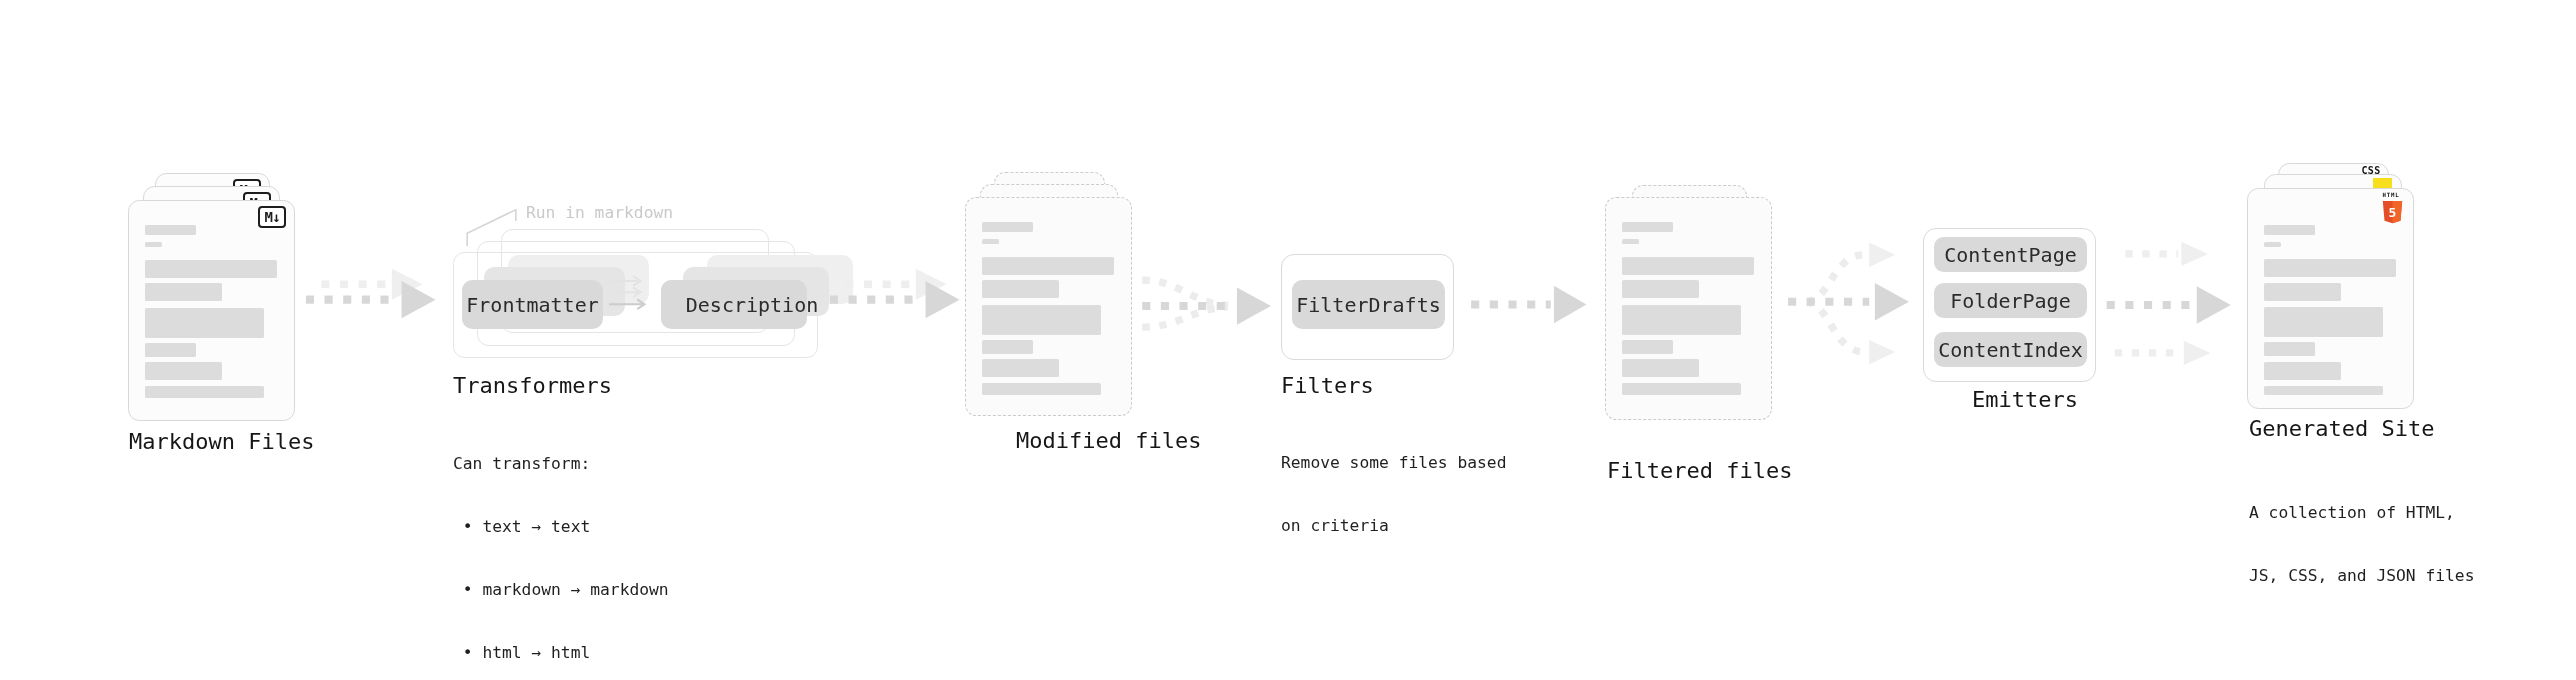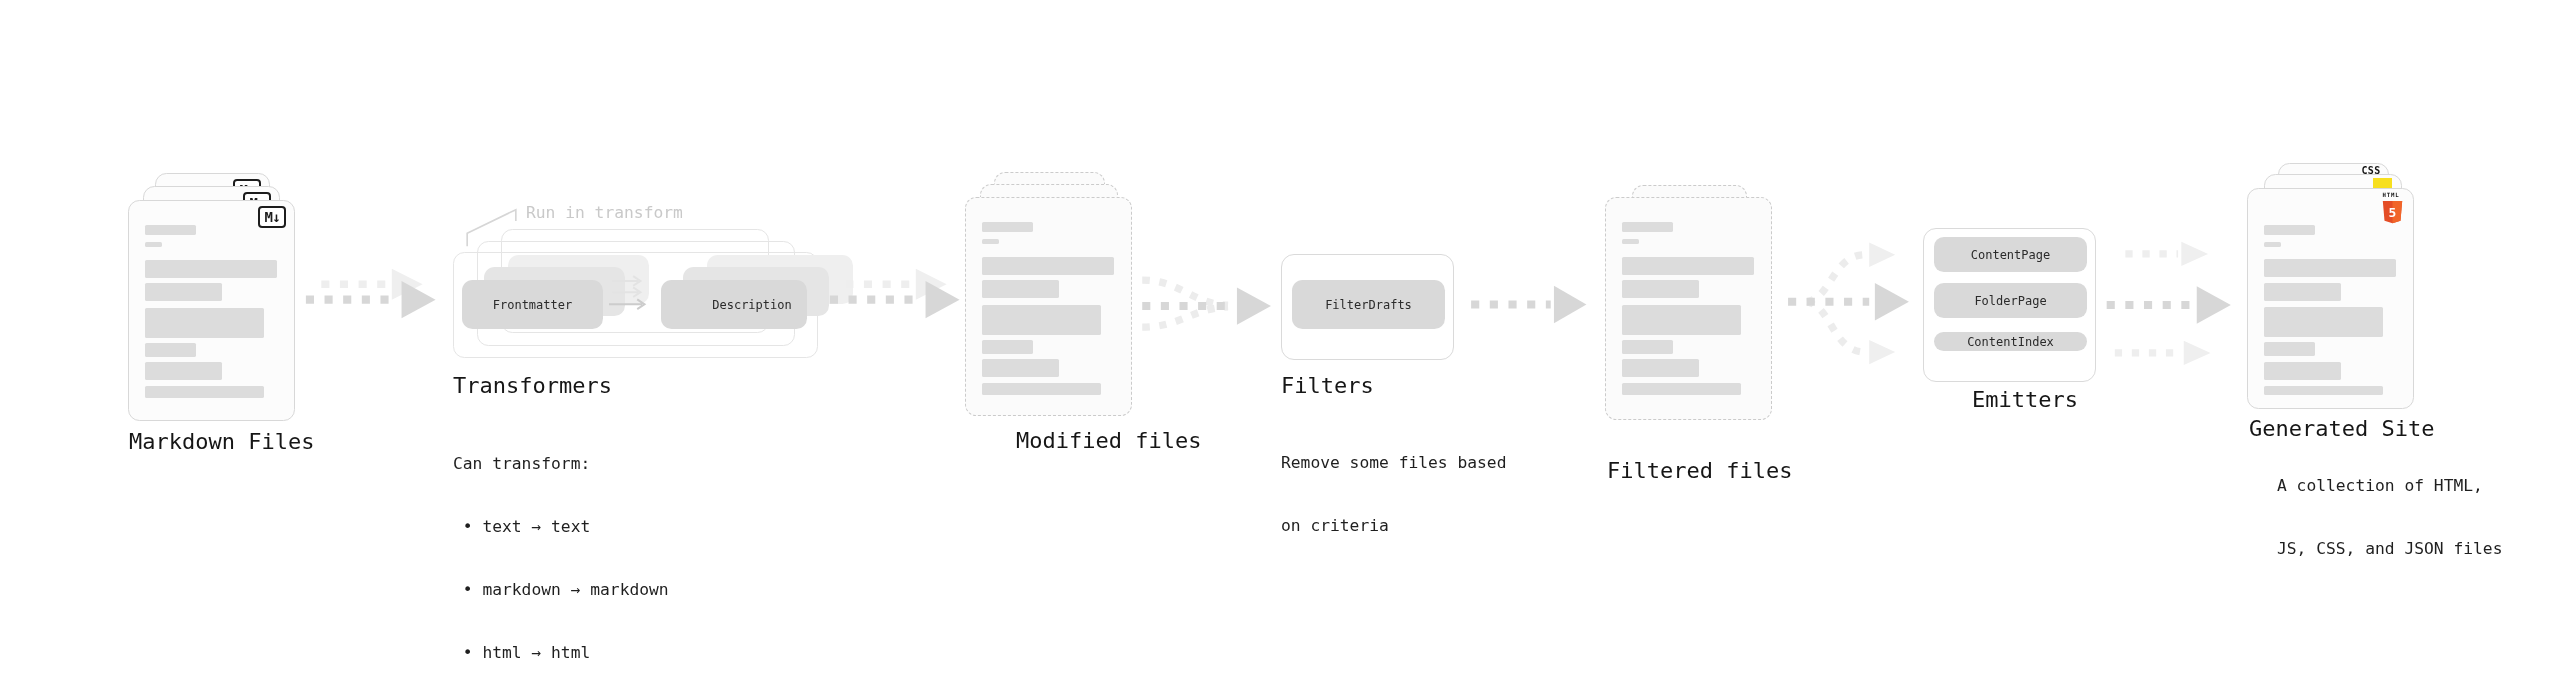--- a/index.html
+++ b/index.html
@@ -50,21 +50,21 @@
 
   
   .heading { position:absolute; font-size:22px; line-height:1.25; color:#161616; white-space:pre; }
   .body-text { position:absolute; font-size:16.3px; line-height:21px; color:#1f1f1f; white-space:pre; }
   .callout { position:absolute; font-size:16.3px; color:#c9c9c9; white-space:pre; }
 
   
   .pill {
     position:absolute; background:#d9d9d9; border-radius:10.6px;
     display:flex; align-items:center; justify-content:center;
-    font-size:12px; color:#2b2b2b; white-space:pre;
+    font-size:20px; color:#2b2b2b; white-space:pre;
   }
   .pill.ghost1 { background:#e5e5e5; }
   .pill.ghost2 { background:#efefef; }
   .frame { position:absolute; border:1.6px solid #e5e5e5; border-radius:11.4px; background:transparent; }
   .panel { position:absolute; border:1.6px solid #dadada; border-radius:13px; background:#ffffff; }
 
   svg { position:absolute; overflow:visible; }
 </style>
 </head>
 <body>
@@ -92,21 +92,21 @@
   </div>
   <div class="heading" style="left:129px; top:428px;">Markdown Files</div>
 
   <svg style="left:301px; top:264px;" width="150" height="77" viewBox="0 0 185 95">
     <line x1="25" y1="25" x2="112" y2="25" stroke="#eeeeee" stroke-width="9" stroke-dasharray="10 13"></line>
     <polygon points="112,6 112,44 150,25" fill="#efefef"></polygon>
     <line x1="6" y1="44" x2="118" y2="44" stroke="#d7d7d7" stroke-width="10" stroke-dasharray="10 13"></line>
     <polygon points="124,21 124,67 166,44" fill="#d7d7d7"></polygon>
   </svg>
 
-  <div class="callout" style="left:526px; top:203px;">Run in transform</div>
+  <div class="callout" style="left:526px; top:203px;">Run in markdown</div>
   <svg style="left:455px; top:199px;" width="73" height="53" viewBox="0 0 90 65">
     <polyline points="75,12 75,26 15,44 15,60" fill="none" stroke="#d6d6d6" stroke-width="2" transform="rotate(180 45 36) scale(1,1)" visibility="hidden"></polyline>
     <polyline points="15,58 15,42 75,13 75,27" fill="none" stroke="#d6d6d6" stroke-width="2"></polyline>
   </svg>
 
   <div class="frame" style="left:501px; top:229px; width:268px; height:104px;"></div>
   <div class="frame" style="left:477px; top:241px; width:318px; height:105px;"></div>
   <div class="frame" style="left:453px; top:252px; width:365px; height:106px;"></div>
 
   <div class="pill ghost2" style="left:508px; top:255px; width:141px; height:49px;"></div>
@@ -194,21 +194,21 @@
     <polygon points="105,8 105,38 137,23" fill="#efefef"></polygon>
     <path d="M28,81 C58,85 60,143 100,143" fill="none" stroke="#ececec" stroke-width="9" stroke-dasharray="9 12"></path>
     <polygon points="105,128 105,158 137,143" fill="#efefef"></polygon>
     <line x1="5" y1="81" x2="105" y2="81" stroke="#d7d7d7" stroke-width="10" stroke-dasharray="10 13"></line>
     <polygon points="112,58 112,104 154,81" fill="#d7d7d7"></polygon>
   </svg>
 
   <div class="panel" style="left:1923px; top:228px; width:173px; height:154px;"></div>
   <div class="pill" style="left:1934px; top:237px; width:153px; height:35px; border-radius:9.8px;">ContentPage</div>
   <div class="pill" style="left:1934px; top:283px; width:153px; height:35px; border-radius:9.8px;">FolderPage</div>
-  <div class="pill" style="left:1934px; top:332px; width:153px; height:19px; border-radius:9.8px;">ContentIndex</div>
+  <div class="pill" style="left:1934px; top:332px; width:153px; height:35px; border-radius:9.8px;">ContentIndex</div>
   <div class="heading" style="left:1924px; top:386px;margin-left:48px;">Emitters</div>
 
   <svg style="left:2101px; top:236px;" width="142" height="134" viewBox="0 0 175 165">
     <line x1="30" y1="22" x2="95" y2="22" stroke="#eeeeee" stroke-width="9" stroke-dasharray="9 12"></line>
     <polygon points="99,7 99,37 132,22" fill="#efefef"></polygon>
     <line x1="7" y1="85" x2="113" y2="85" stroke="#d7d7d7" stroke-width="10" stroke-dasharray="10 13"></line>
     <polygon points="118,62 118,108 160,85" fill="#d7d7d7"></polygon>
     <line x1="17" y1="144" x2="98" y2="144" stroke="#eeeeee" stroke-width="9" stroke-dasharray="9 12"></line>
     <polygon points="102,129 102,159 135,144" fill="#efefef"></polygon>
   </svg>
@@ -233,19 +233,19 @@
       <div class="bar b2"></div>
       <div class="bar b3"></div>
       <div class="bar b4"></div>
       <div class="bar b5"></div>
       <div class="bar b6"></div>
       <div class="bar b7"></div>
       <div class="bar b8" style="height:9.8px;"></div>
     </div>
   </div>
   <div class="heading" style="left:2249px; top:415px;">Generated Site</div>
-  <div class="body-text" style="left:2249px; top:433px;margin-left:28px;">
+  <div class="body-text" style="left:2249px; top:460px;">
     <div>A collection of HTML,</div>
     <div>JS, CSS, and JSON files</div>
   </div>
 
 </div>
 
 
 </body></html>

